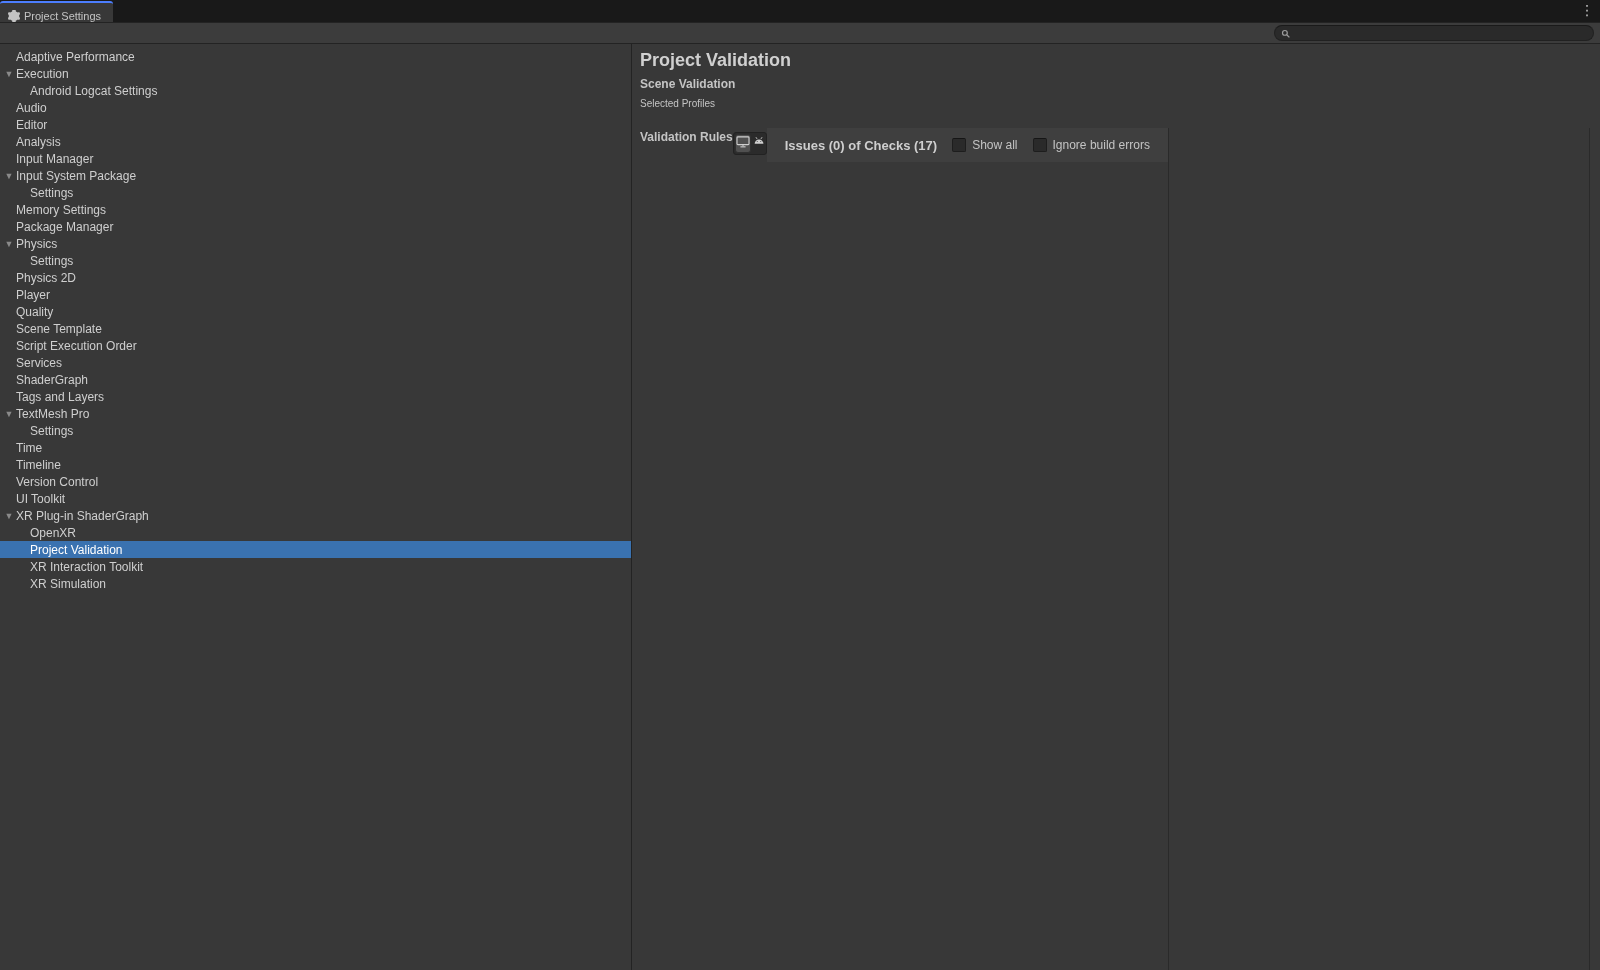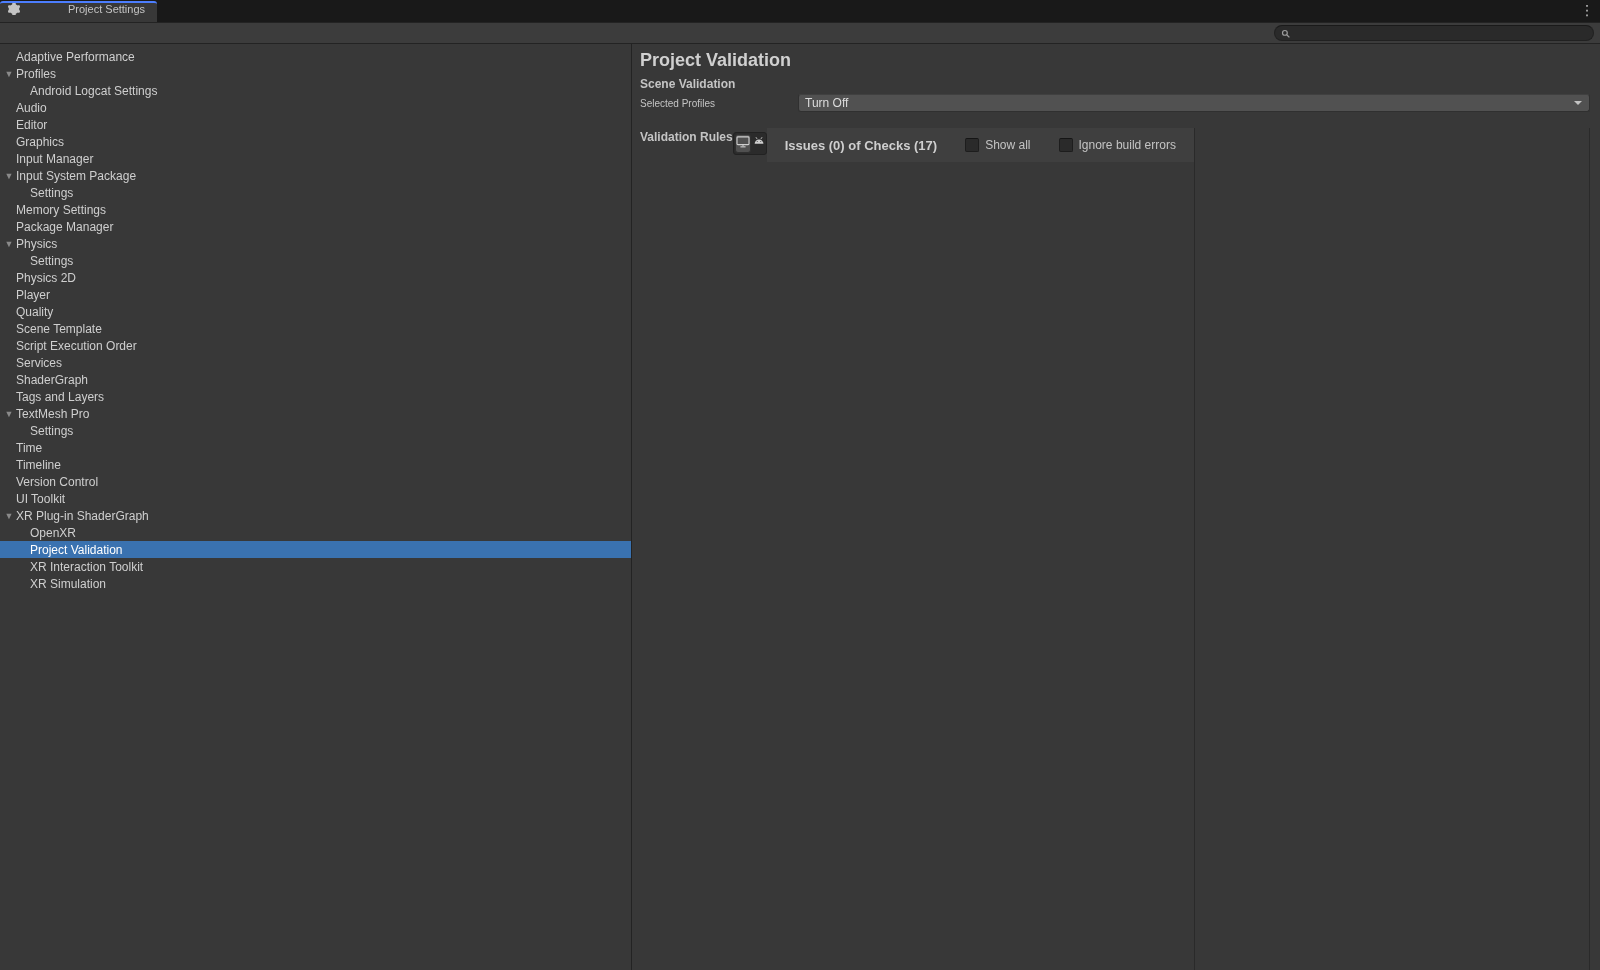--- a/index.html
+++ b/index.html
@@ -23,24 +23,23 @@
     position: relative;
   }
   .tab {
     height: 21px;
     padding: 0 12px 0 8px;
     background: #383838;
     border-top: 2px solid #4c7eff;
     border-top-left-radius: 3px;
     border-top-right-radius: 3px;
     display: flex;
-    align-items: flex-start;
+    align-items: flex-end;
     color: #c4c4c4;
     font-size: 11px;
-    gap: 44px;
   }
   .tab .gear-icon {
     width: 12px; height: 12px; margin-right: 4px;
     display: inline-block;
     color: #c4c4c4;
   }
   .kebab {
     position: absolute;
     right: 6px; top: 3px;
     width: 14px;
@@ -220,21 +219,21 @@
   }
   .issues-text {
     font-size: 13px;
     font-weight: bold;
     color: #cfcfcf;
     flex: 1;
   }
   .checkbox-group {
     display: flex;
     align-items: center;
-    margin-left: 28px;
+    margin-left: 15px;
   }
   .checkbox {
     width: 14px; height: 14px;
     background: #2a2a2a;
     border: 1px solid #1d1d1d;
     border-top-color: #151515;
     border-radius: 2px;
     margin-right: 6px;
     cursor: pointer;
   }
@@ -281,41 +280,41 @@
 <div class="main-split">
   <div class="sidebar" id="sidebar">
       <div class="tree-item depth0">
         <span class="rel">
           <span>Adaptive Performance</span>
         </span>
       </div>
       <div class="tree-item depth0">
         <span class="rel">
           <span class="tree-arrow">▼</span>
-          <span>Profiles</span>
+          <span>Execution</span>
         </span>
       </div>
       <div class="tree-item depth1">
         <span class="rel">
           <span>Android Logcat Settings</span>
         </span>
       </div>
       <div class="tree-item depth0">
         <span class="rel">
           <span>Audio</span>
         </span>
       </div>
       <div class="tree-item depth0">
         <span class="rel">
           <span>Editor</span>
         </span>
       </div>
       <div class="tree-item depth0">
         <span class="rel">
-          <span>Graphics</span>
+          <span>Analysis</span>
         </span>
       </div>
       <div class="tree-item depth0">
         <span class="rel">
           <span>Input Manager</span>
         </span>
       </div>
       <div class="tree-item depth0">
         <span class="rel">
           <span class="tree-arrow">▼</span>
@@ -445,23 +444,20 @@
           <span>XR Simulation</span>
         </span>
       </div>
     </div>
 
   <div class="content">
     <div class="page-title">Project Validation</div>
     <div class="section-label">Scene Validation</div>
     <div class="field-row">
       <div class="field-label">Selected Profiles</div>
-      <div class="dropdown">
-        <span>Turn Off</span>
-      </div>
     </div>
 
     <div class="rules-section">
       <div class="section-label">Validation Rules</div>
       <div class="platform-tabs">
         <div class="platform-tab active">
           <span>
             <svg viewBox="0 0 16 14" fill="currentColor">
                 <rect x="1" y="1" width="14" height="9" rx="1" fill="none" stroke="currentColor" stroke-width="1.3"></rect>
                 <rect x="5" y="12" width="6" height="1.3"></rect>

